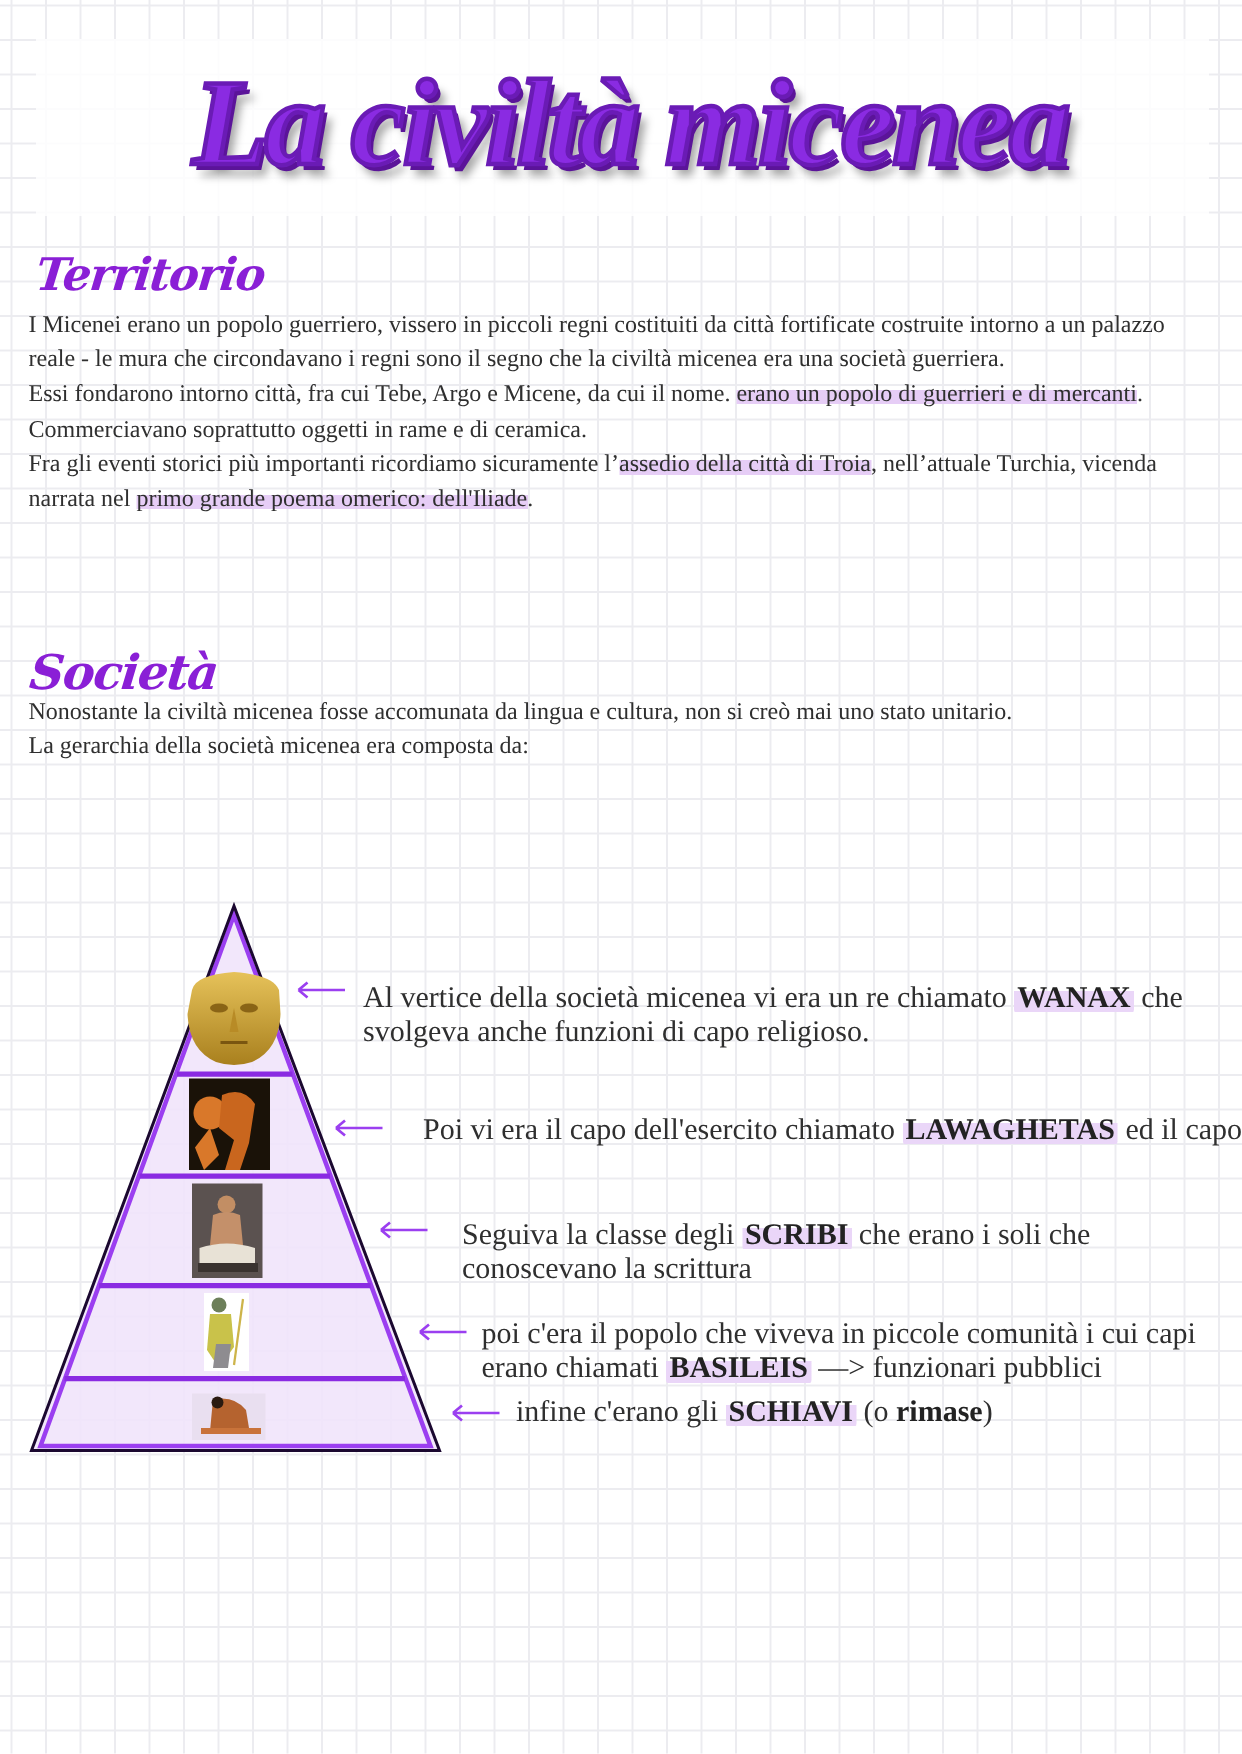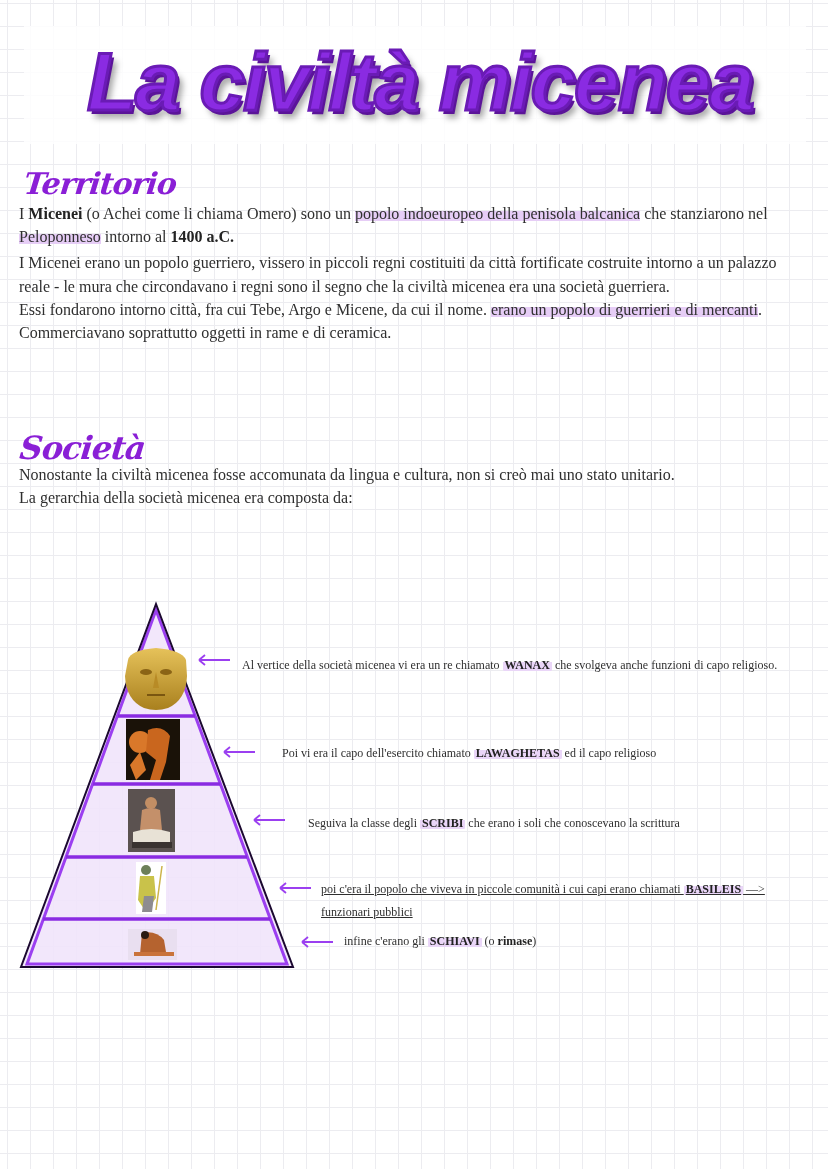--- a/index.html
+++ b/index.html
@@ -13,21 +13,21 @@
     background-position:7px 3px;
     font-family:"DejaVu Serif", "Liberation Serif", serif;
     color:#2b2b2b;
   }
   .title-band {
     position:absolute; left:24px; top:26px; width:782px; height:118px;
     background:rgba(255,255,255,0.85);
   }
   .main-title {
     position:absolute; left:30px; top:22px; width:780px; height:120px;
-    font-family:Liberation Sans, sans-serif; font-style:italic; font-weight:bold;
+    font-family:Liberation Serif, serif; font-style:italic; font-weight:bold;
     font-size:82px; line-height:120px; letter-spacing:-2px; text-align:center;
     color:#8a2be2;
     -webkit-text-stroke:3px #6a1bb5;
     text-shadow: 3px 4px 0 #5b1499, 6px 8px 6px rgba(0,0,0,0.35);
     white-space:nowrap;
   }
   .section-heading {
     position:absolute; font-family:"DejaVu Serif", serif; font-style:italic; font-weight:bold;
     color:#8a1fd6; font-size:30px; letter-spacing:-1px; line-height:36px;
     transform:skewX(-6deg);
@@ -39,36 +39,36 @@
   }
   .para p { margin:0; }
   .hl { background:linear-gradient(to bottom, transparent 35%, #e6cdf6 35%, #e6cdf6 92%, transparent 92%); }
   b { font-weight:bold; color:#222; }
   .pyramid { position:absolute; left:0; top:0; }
   .arrow {
     position:absolute; width:34px; height:12px;
   }
   .desc {
     position:absolute; font-family:"Liberation Serif", "DejaVu Serif", serif;
-    font-size:12px; line-height:22.5px; color:#2f2f2f;
+    font-size:20px; line-height:22.5px; color:#2f2f2f;
   }
   .desc .kw { font-weight:bold; color:#222; background:linear-gradient(to bottom, transparent 30%, #ead6f8 30%, #ead6f8 95%, transparent 95%); padding:0 2px; border-radius:3px; }
 </style>
 </head>
 <body>
 
 <div class="title-band"></div>
 <div class="main-title">La civiltà micenea</div>
 
 <div class="section-heading" style="left:24px; top:166px;">Territorio</div>
 
 <div class="para" style="top:202px;">
-  <p><span>I </span><b>Micenei</b><span> (o Achei come li chiama Omero) sono un </span><span class="hl">popolo indoeuropeo della penisola balcanica</span><span> che stanziarono nel </span><span class="hl">Peloponneso</span><span> intorno al </span><b>1400 a.C.</b></p>
   <p style="margin-top:3px;">I Micenei erano un popolo guerriero, vissero in piccoli regni costituiti da città fortificate costruite intorno a un palazzo reale - le mura che circondavano i regni sono il segno che la civiltà micenea era una società guerriera.</p>
   <p><span>Essi fondarono intorno città, fra cui Tebe, Argo e Micene, da cui il nome. </span><span class="hl">erano un popolo di guerrieri e di mercanti</span><span>. Commerciavano soprattutto oggetti in rame e di ceramica.</span></p>
+  <p><span>Fra gli eventi storici più importanti ricordiamo sicuramente l’</span><span class="hl">assedio della città di Troia</span><span>, nell’attuale Turchia, vicenda narrata nel </span><span class="hl">primo grande poema omerico: dell'Iliade</span><span>.</span></p>
 </div>
 
 <div class="section-heading" style="left:20px; top:430px; font-size:32px;">Società</div>
 
 <div class="para" style="top:463px;">
   <p>Nonostante la civiltà micenea fosse accomunata da lingua e cultura, non si creò mai uno stato unitario.</p>
   <p>La gerarchia della società micenea era composta da:</p>
 </div>
 
 <svg class="pyramid" width="828" height="1169" viewBox="0 0 828 1169">
@@ -147,18 +147,18 @@
 
 <div class="desc" style="left:242px; top:654px; width:570px;">
   <span>Al vertice della società micenea vi era un re chiamato </span><span class="kw">WANAX</span><span> che svolgeva anche funzioni di capo religioso.</span>
 </div>
 <div class="desc" style="left:282px; top:742px; width:560px; white-space:nowrap;">
   <span>Poi vi era il capo dell'esercito chiamato </span><span class="kw">LAWAGHETAS</span><span> ed il capo religioso</span>
 </div>
 <div class="desc" style="left:308px; top:812px; width:510px;">
   <span>Seguiva la classe degli </span><span class="kw">SCRIBI</span><span> che erano i soli che conoscevano la scrittura</span>
 </div>
-<div class="desc" style="left:321px; top:878px; width:490px;text-decoration:underline;">
+<div class="desc" style="left:321px; top:878px; width:490px;">
   <span>poi c'era il popolo che viveva in piccole comunità i cui capi erano chiamati </span><span class="kw">BASILEIS</span><span> —&gt; funzionari pubblici</span>
 </div>
 <div class="desc" style="left:344px; top:930px; width:460px;">
   <span>infine c'erano gli </span><span class="kw">SCHIAVI</span><span> (o </span><b>rimase</b><span>)</span>
 </div>
 
 </body></html>

